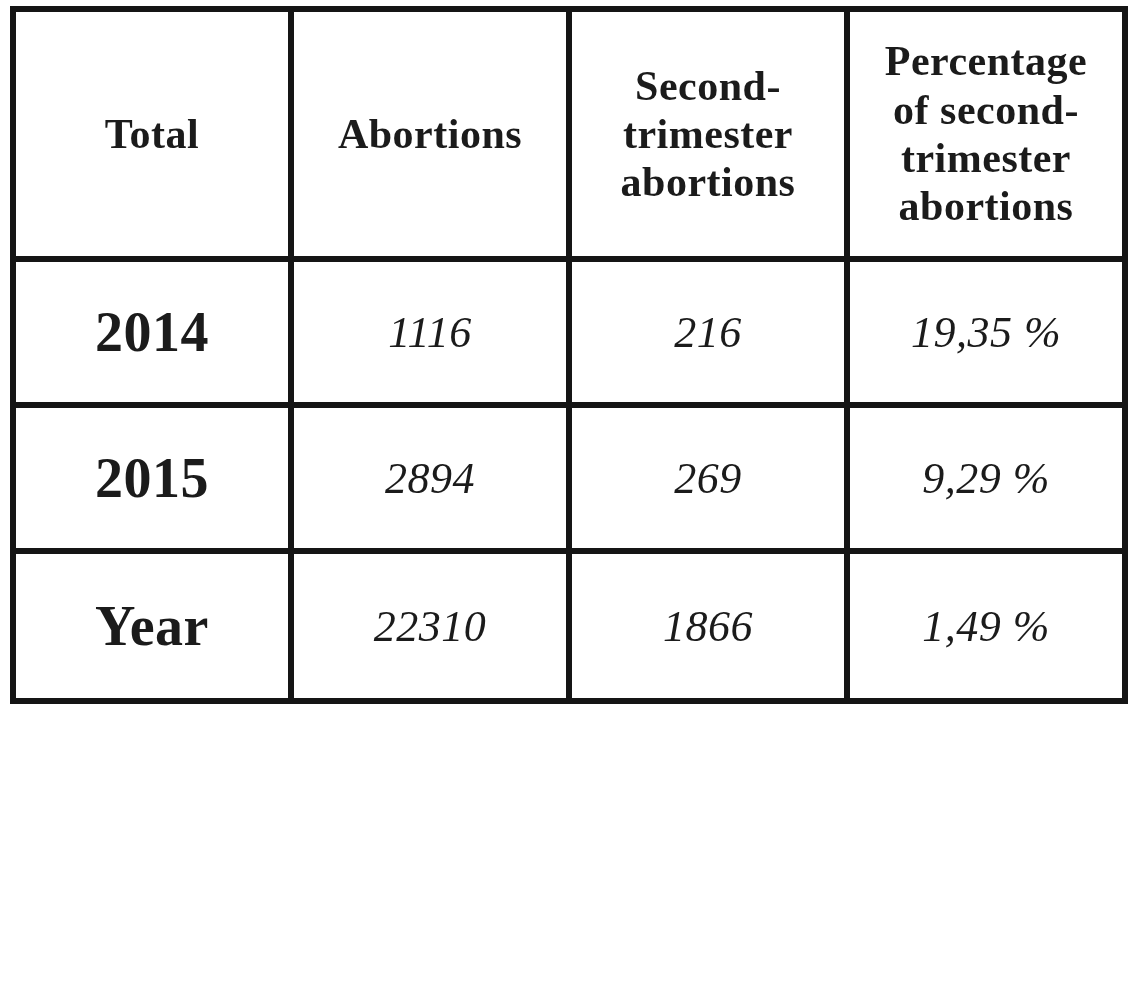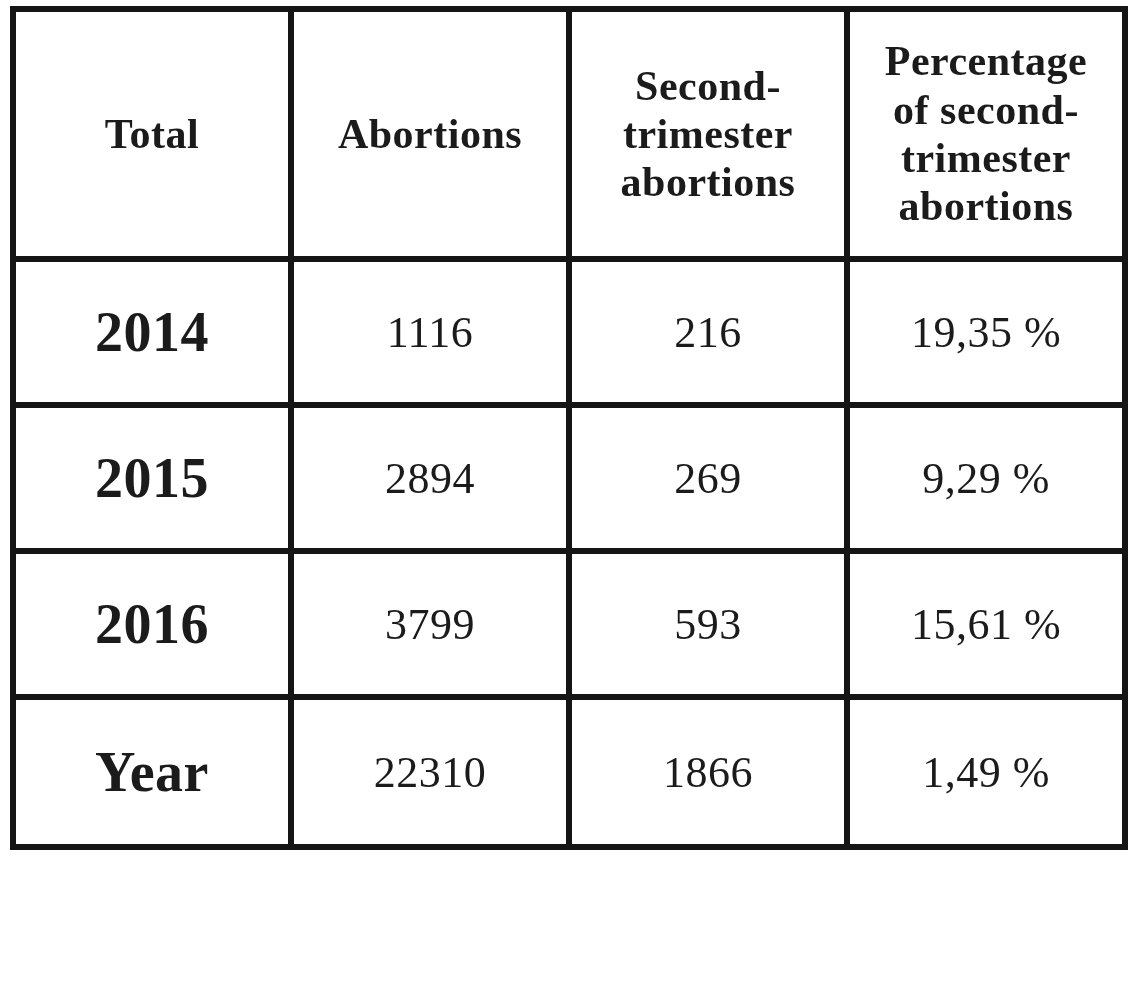--- a/index.html
+++ b/index.html
@@ -47,20 +47,21 @@
   }
   tbody th {
     font-weight: bold;
     font-size: 56px;
     letter-spacing: 0.5px;
   }
   tbody td {
     font-weight: normal;
     font-size: 44px;
     letter-spacing: 0.5px;
+    font-style: italic;
   }
 </style>
 </head>
 <body>
 
 <div class="page">
   <table class="data-table">
     <colgroup>
       <col>
         <col>
@@ -86,26 +87,20 @@
         <td>1116</td>
         <td>216</td>
         <td>19,35 %</td>
       </tr>
       <tr>
         <th>2015</th>
         <td>2894</td>
         <td>269</td>
         <td>9,29 %</td>
       </tr>
-      <tr>
-        <th>2016</th>
-        <td>3799</td>
-        <td>593</td>
-        <td>15,61 %</td>
-      </tr>
       <tr class="total-row">
         <th>Year</th>
         <td>22310</td>
         <td>1866</td>
         <td>1,49 %</td>
       </tr>
     </tbody>
   </table>
 </div>
 

